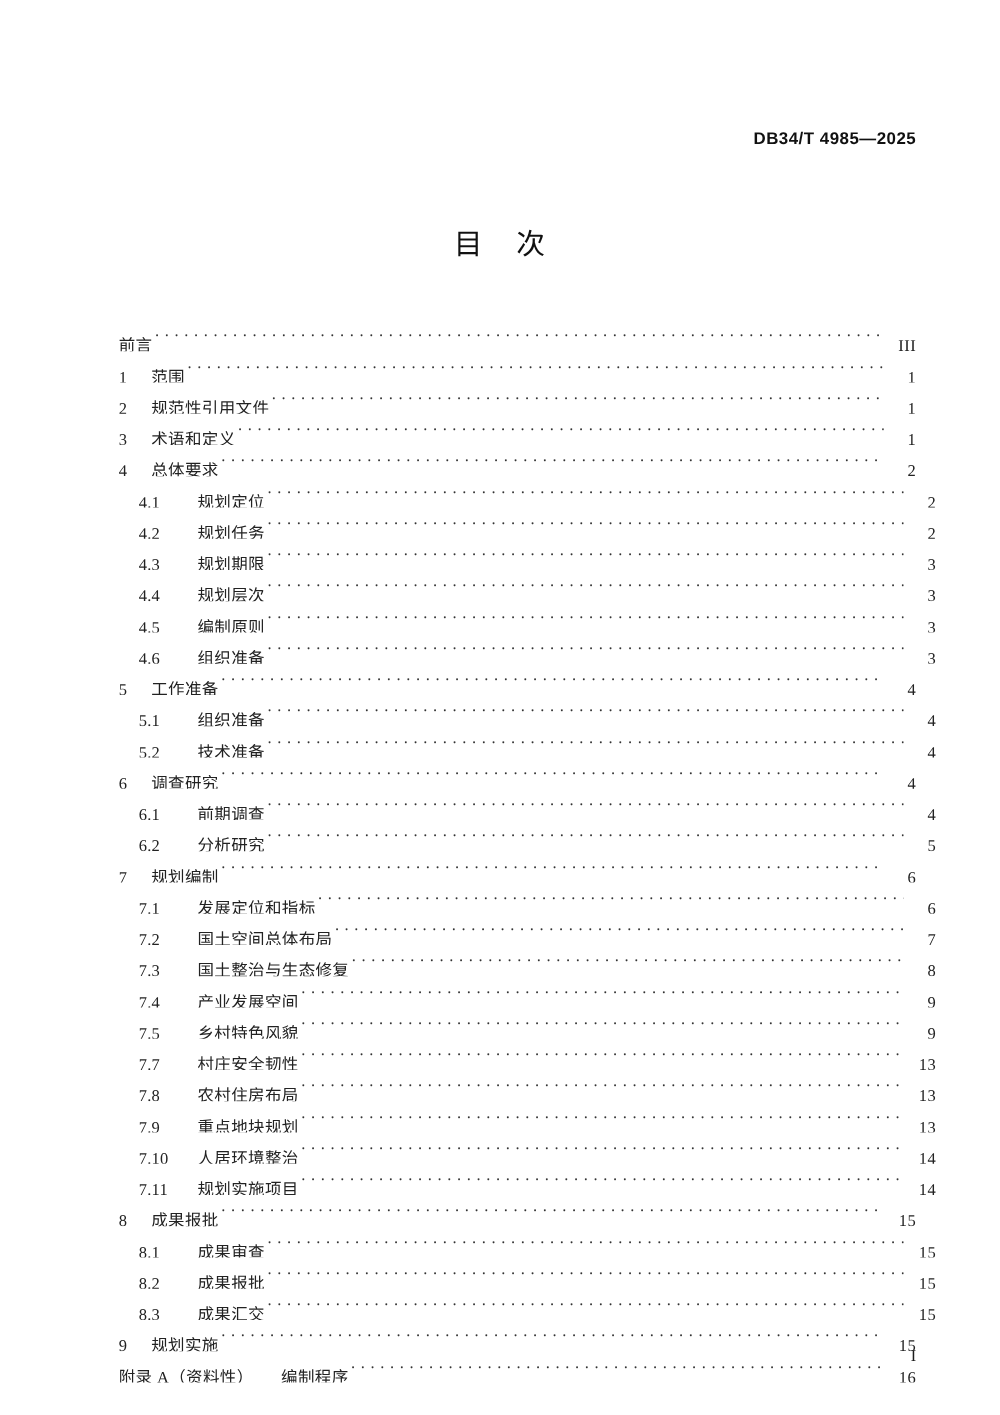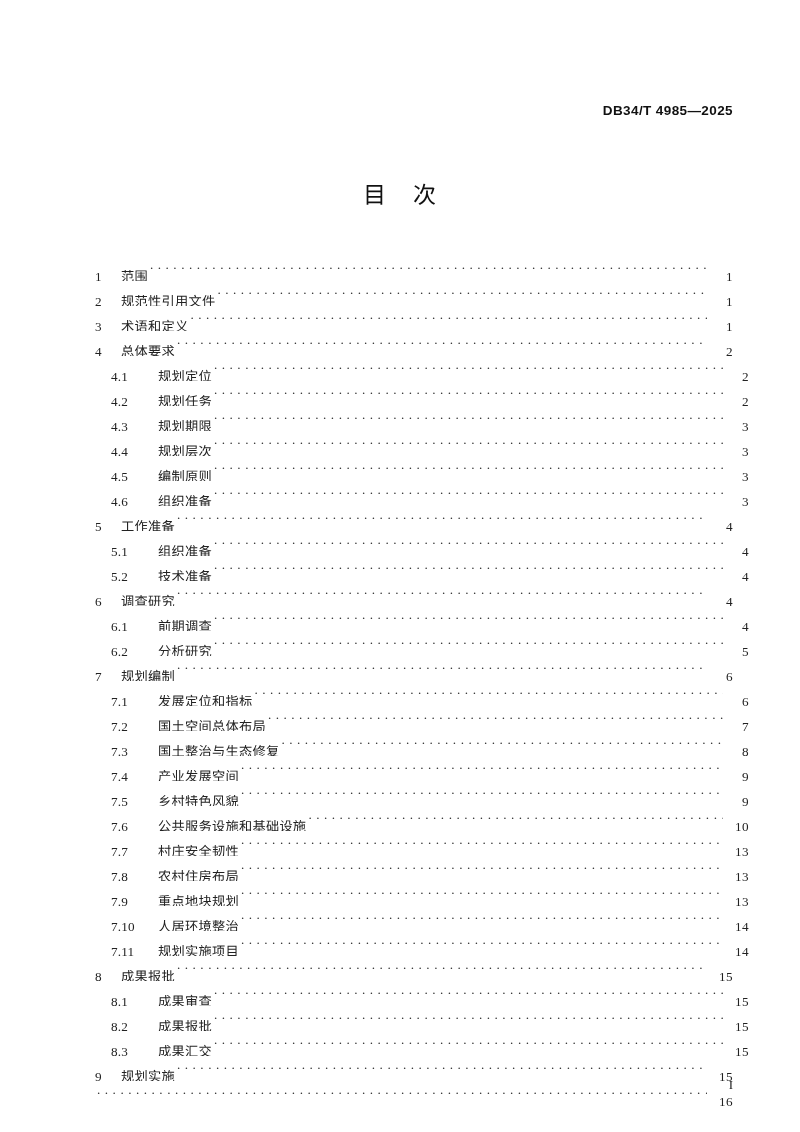--- a/index.html
+++ b/index.html
@@ -138,20 +138,25 @@
 
 <div class="page">
 
   <div class="std-header">DB34/T 4985—2025</div>
 
   <div class="doc-title">
     <span>目</span><span class="sp"></span><span>次</span>
   </div>
 
   <div class="toc" id="toc-list">
+      <div class="toc-entry lvl0">
+        <span class="toc-label">前言</span>
+        <span class="toc-dots"></span>
+        <span class="toc-page">III</span>
+      </div>
       <div class="toc-entry lvl1">
         <span class="toc-num">1</span>
         <span class="toc-label">范围</span>
         <span class="toc-dots"></span>
         <span class="toc-page">1</span>
       </div>
       <div class="toc-entry lvl1">
         <span class="toc-num">2</span>
         <span class="toc-label">规范性引用文件</span>
         <span class="toc-dots"></span>
@@ -271,26 +276,20 @@
         <span class="toc-dots"></span>
         <span class="toc-page">9</span>
       </div>
       <div class="toc-entry lvl2">
         <span class="toc-num">7.5</span>
         <span class="toc-label">乡村特色风貌</span>
         <span class="toc-dots"></span>
         <span class="toc-page">9</span>
       </div>
       <div class="toc-entry lvl2">
-        <span class="toc-num">7.6</span>
-        <span class="toc-label">公共服务设施和基础设施</span>
-        <span class="toc-dots"></span>
-        <span class="toc-page">10</span>
-      </div>
-      <div class="toc-entry lvl2">
         <span class="toc-num">7.7</span>
         <span class="toc-label">村庄安全韧性</span>
         <span class="toc-dots"></span>
         <span class="toc-page">13</span>
       </div>
       <div class="toc-entry lvl2">
         <span class="toc-num">7.8</span>
         <span class="toc-label">农村住房布局</span>
         <span class="toc-dots"></span>
         <span class="toc-page">13</span>
@@ -337,20 +336,21 @@
         <span class="toc-dots"></span>
         <span class="toc-page">15</span>
       </div>
       <div class="toc-entry lvl1">
         <span class="toc-num">9</span>
         <span class="toc-label">规划实施</span>
         <span class="toc-dots"></span>
         <span class="toc-page">15</span>
       </div>
       <div class="toc-entry lvl0 annex">
+        <span class="toc-label"><span>附录 A（资料性）</span><span class="gap"></span><span>编制程序</span></span>
         <span class="toc-dots"></span>
         <span class="toc-page">16</span>
       </div>
     </div>
 
   <div class="folio">I</div>
 
 </div>
 
 </body></html>

